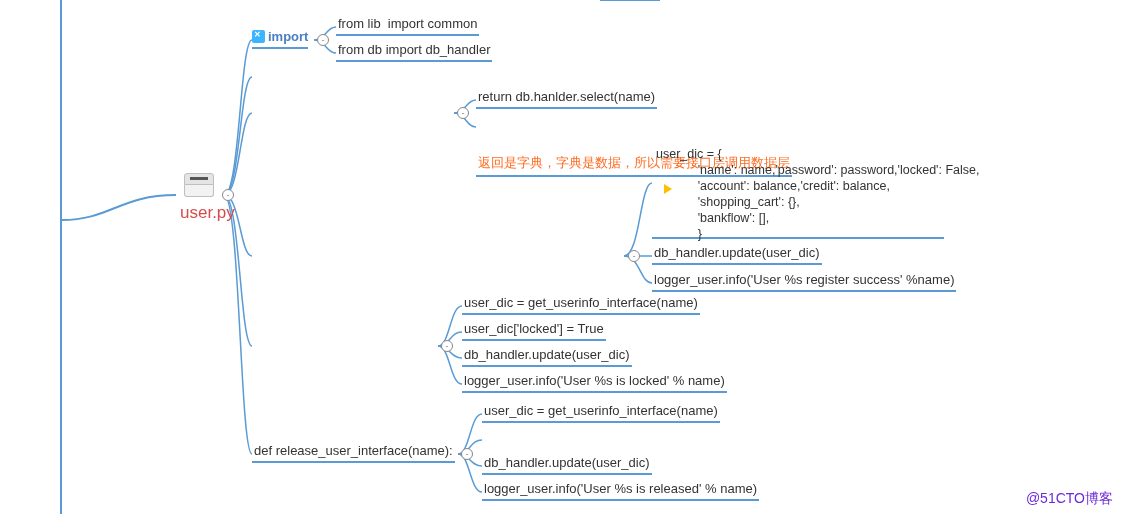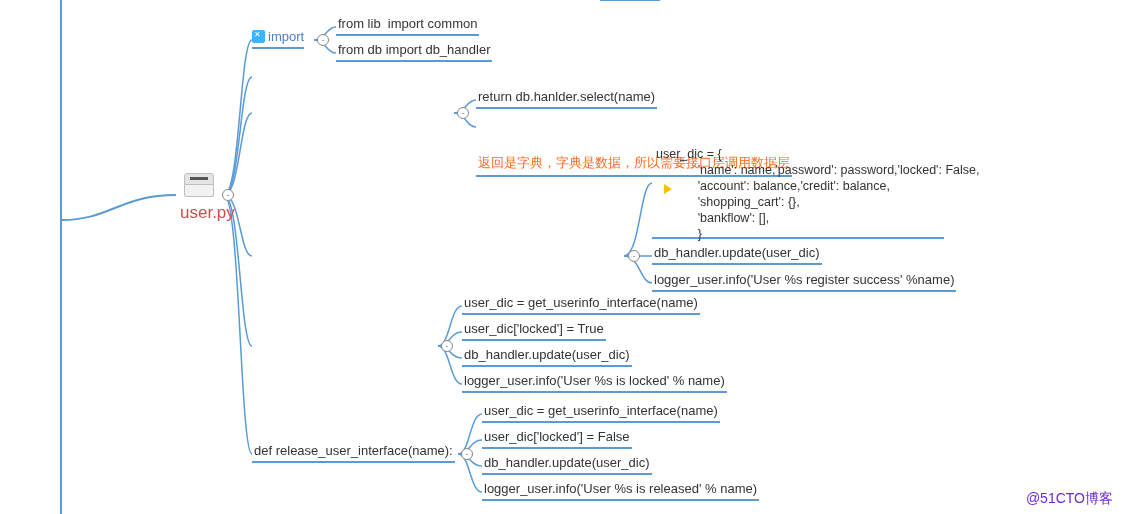--- a/index.html
+++ b/index.html
@@ -84,21 +84,21 @@
     left: 180px;
     top: 203px;
     color: #d64c4c;
     font-size: 17px;
   }
   .import-tag {
     position: absolute;
     left: 252px;
     top: 29px;
     font-size: 13px;
-    font-weight: normal;
+    font-weight: bold;
     color: #4a7fc3;
     padding-bottom: 3px;
     border-bottom: 2px solid #5a9bd5;
     display: flex;
     align-items: center;
     gap: 3px;
   }
   .import-tag .box {
     width: 13px; height: 13px;
     background: #3db4ff;
@@ -221,19 +221,18 @@
 <div class="node" style="left:652px; top:243px">db_handler.update(user_dic)</div>
 <div class="node" style="left:652px; top:270px">logger_user.info('User %s register success' %name)</div>
 
 <div class="node" style="left:462px; top:293px">user_dic = get_userinfo_interface(name)</div>
 <div class="node" style="left:462px; top:319px">user_dic['locked'] = True</div>
 <div class="node" style="left:462px; top:345px">db_handler.update(user_dic)</div>
 <div class="node" style="left:462px; top:371px">logger_user.info('User %s is locked' % name)</div>
 
 <div class="node" style="left:252px; top:441px">def release_user_interface(name):</div>
 <div class="node" style="left:482px; top:401px">user_dic = get_userinfo_interface(name)</div>
-<div class="node" style="left:482px; top:427px">user_dic['locked'] = False</div>
 <div class="node" style="left:482px; top:453px">db_handler.update(user_dic)</div>
 <div class="node" style="left:482px; top:479px">logger_user.info('User %s is released' % name)</div>
 
 <div class="watermark">@51CTO博客</div>
 
 </div>
 
 </body></html>

